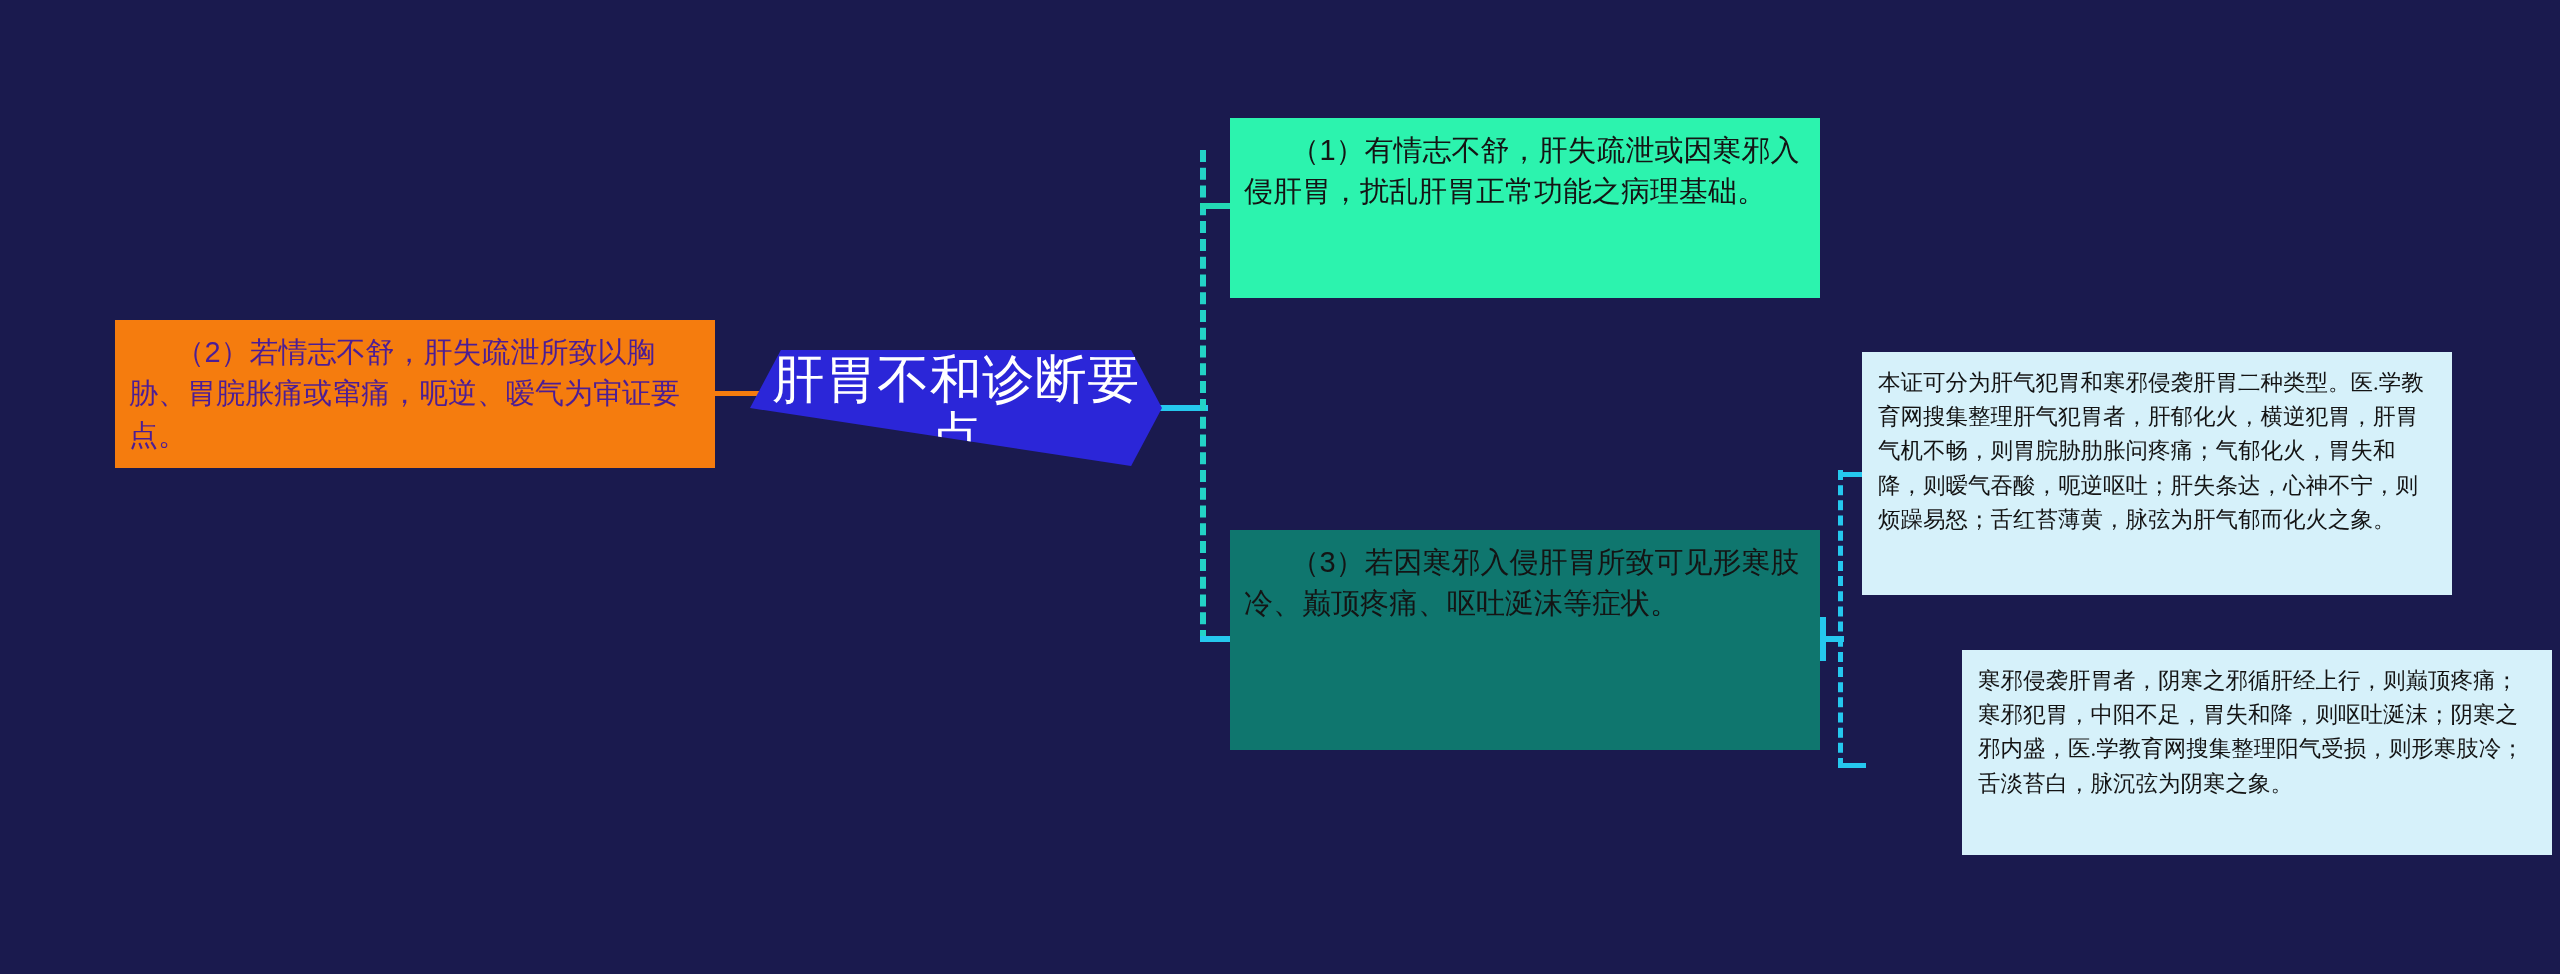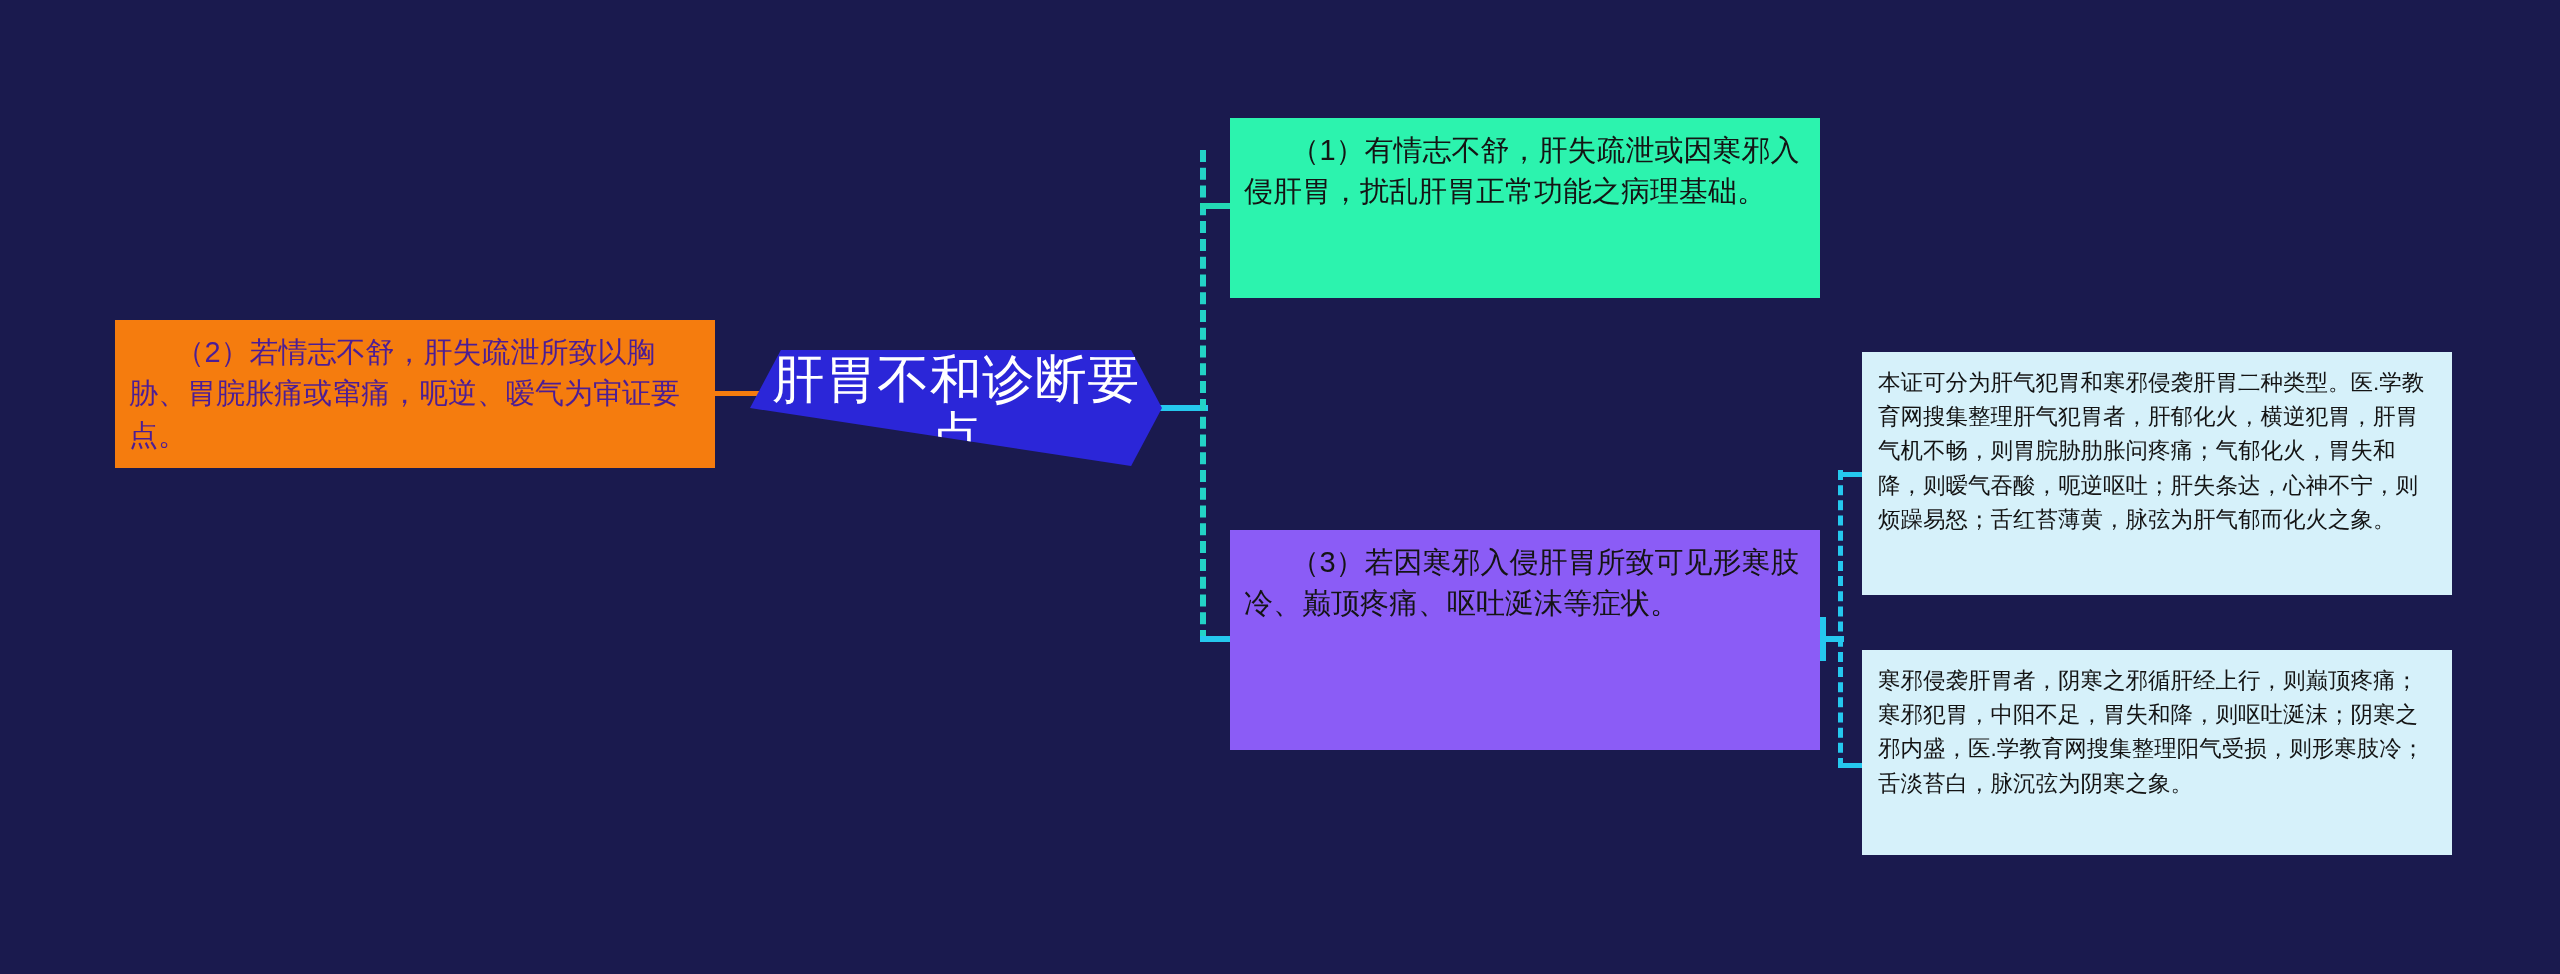--- a/index.html
+++ b/index.html
@@ -89,54 +89,55 @@
     line-height: 1.42;
     text-indent: 1.6em;
   }
 
   
   #node-cyan {
     left: 1230px;
     top: 530px;
     width: 590px;
     height: 220px;
-    background: #8b5cf6;
+    background: #0f766e;
     padding: 12px 18px 12px 14px;
     align-items: flex-start;
   }
   #node-cyan .node-text {
     color: #141414;
     font-size: 29px;
     line-height: 1.42;
     text-indent: 1.6em;
   }
 
   
   .note {
     position: absolute;
     box-sizing: border-box;
     background: #D6F1FA;
     padding: 14px 16px 8px 16px;
+    font-family: Liberation Serif, serif;
   }
   .note .node-text {
     color: #141414;
     font-size: 22.5px;
     line-height: 1.52;
     text-indent: 0;
     white-space: pre-wrap;
     word-break: break-all;
   }
   #note-top {
     left: 1862px;
     top: 352px;
     width: 590px;
     height: 243px;
   }
   #note-bottom {
-    left: 1862px;
+    left: 1962px;
     top: 650px;
     width: 590px;
     height: 205px;
   }
 
   
 
   .conn {
     position: absolute;
   }

